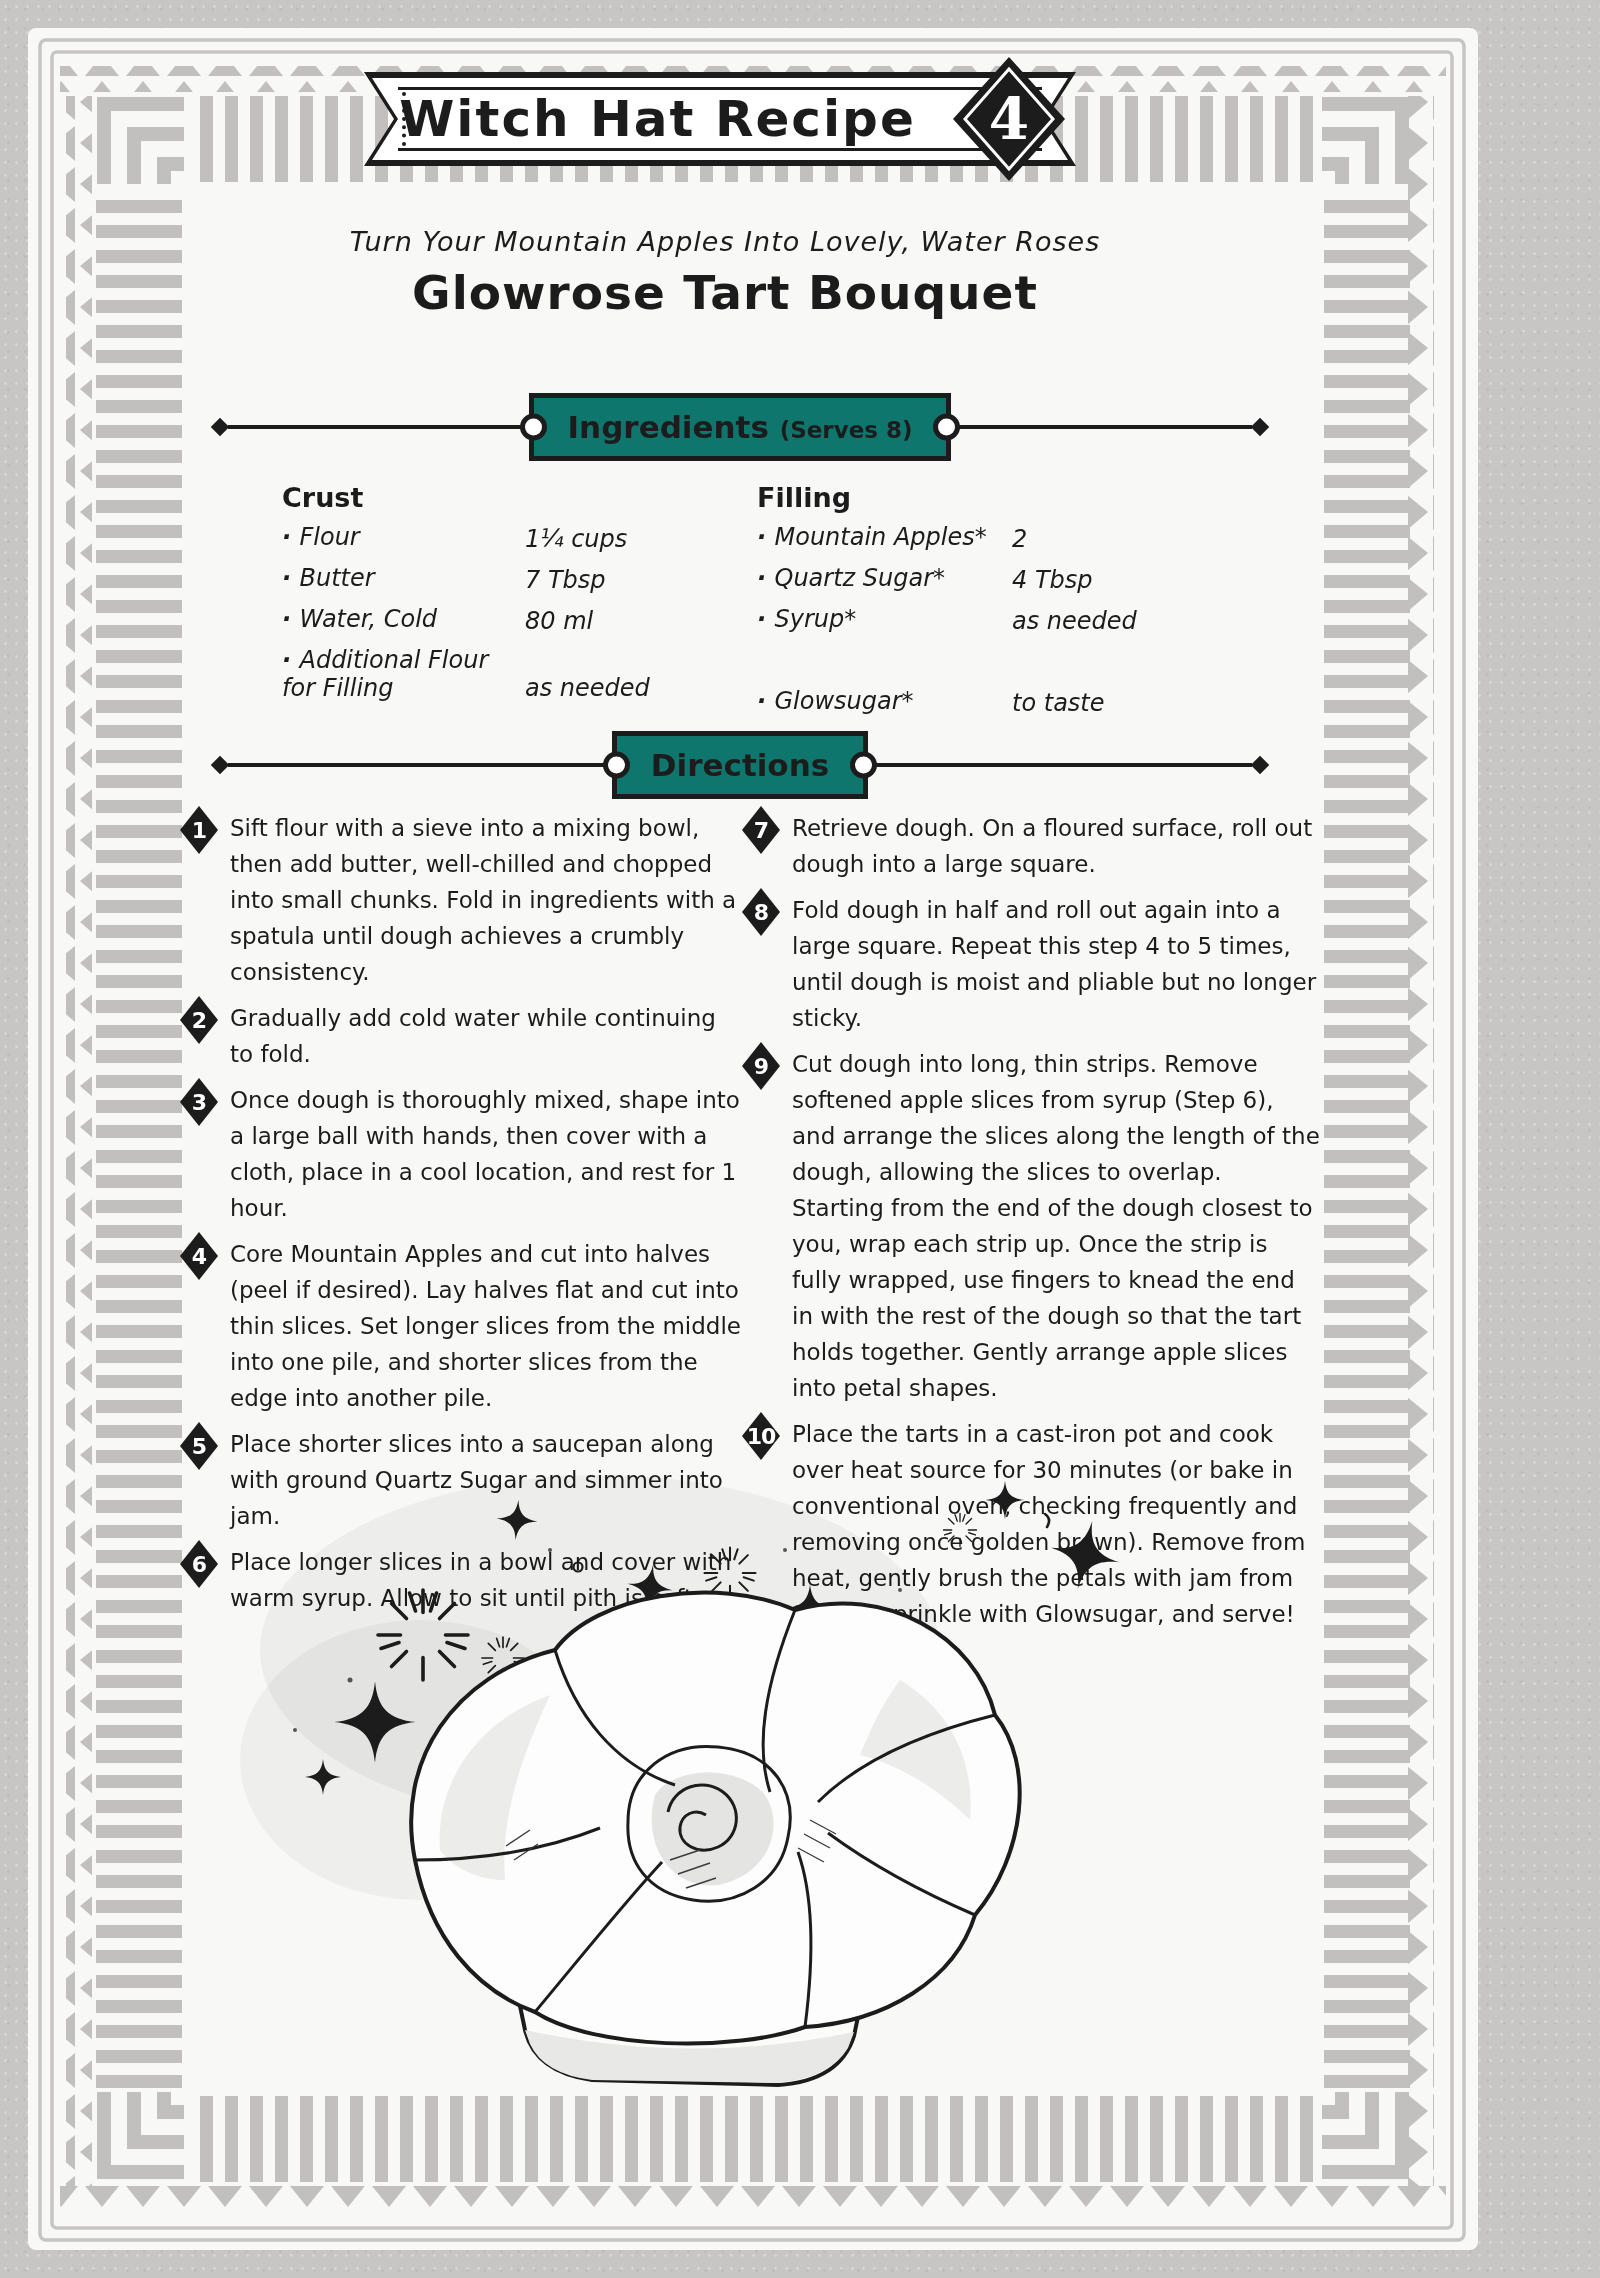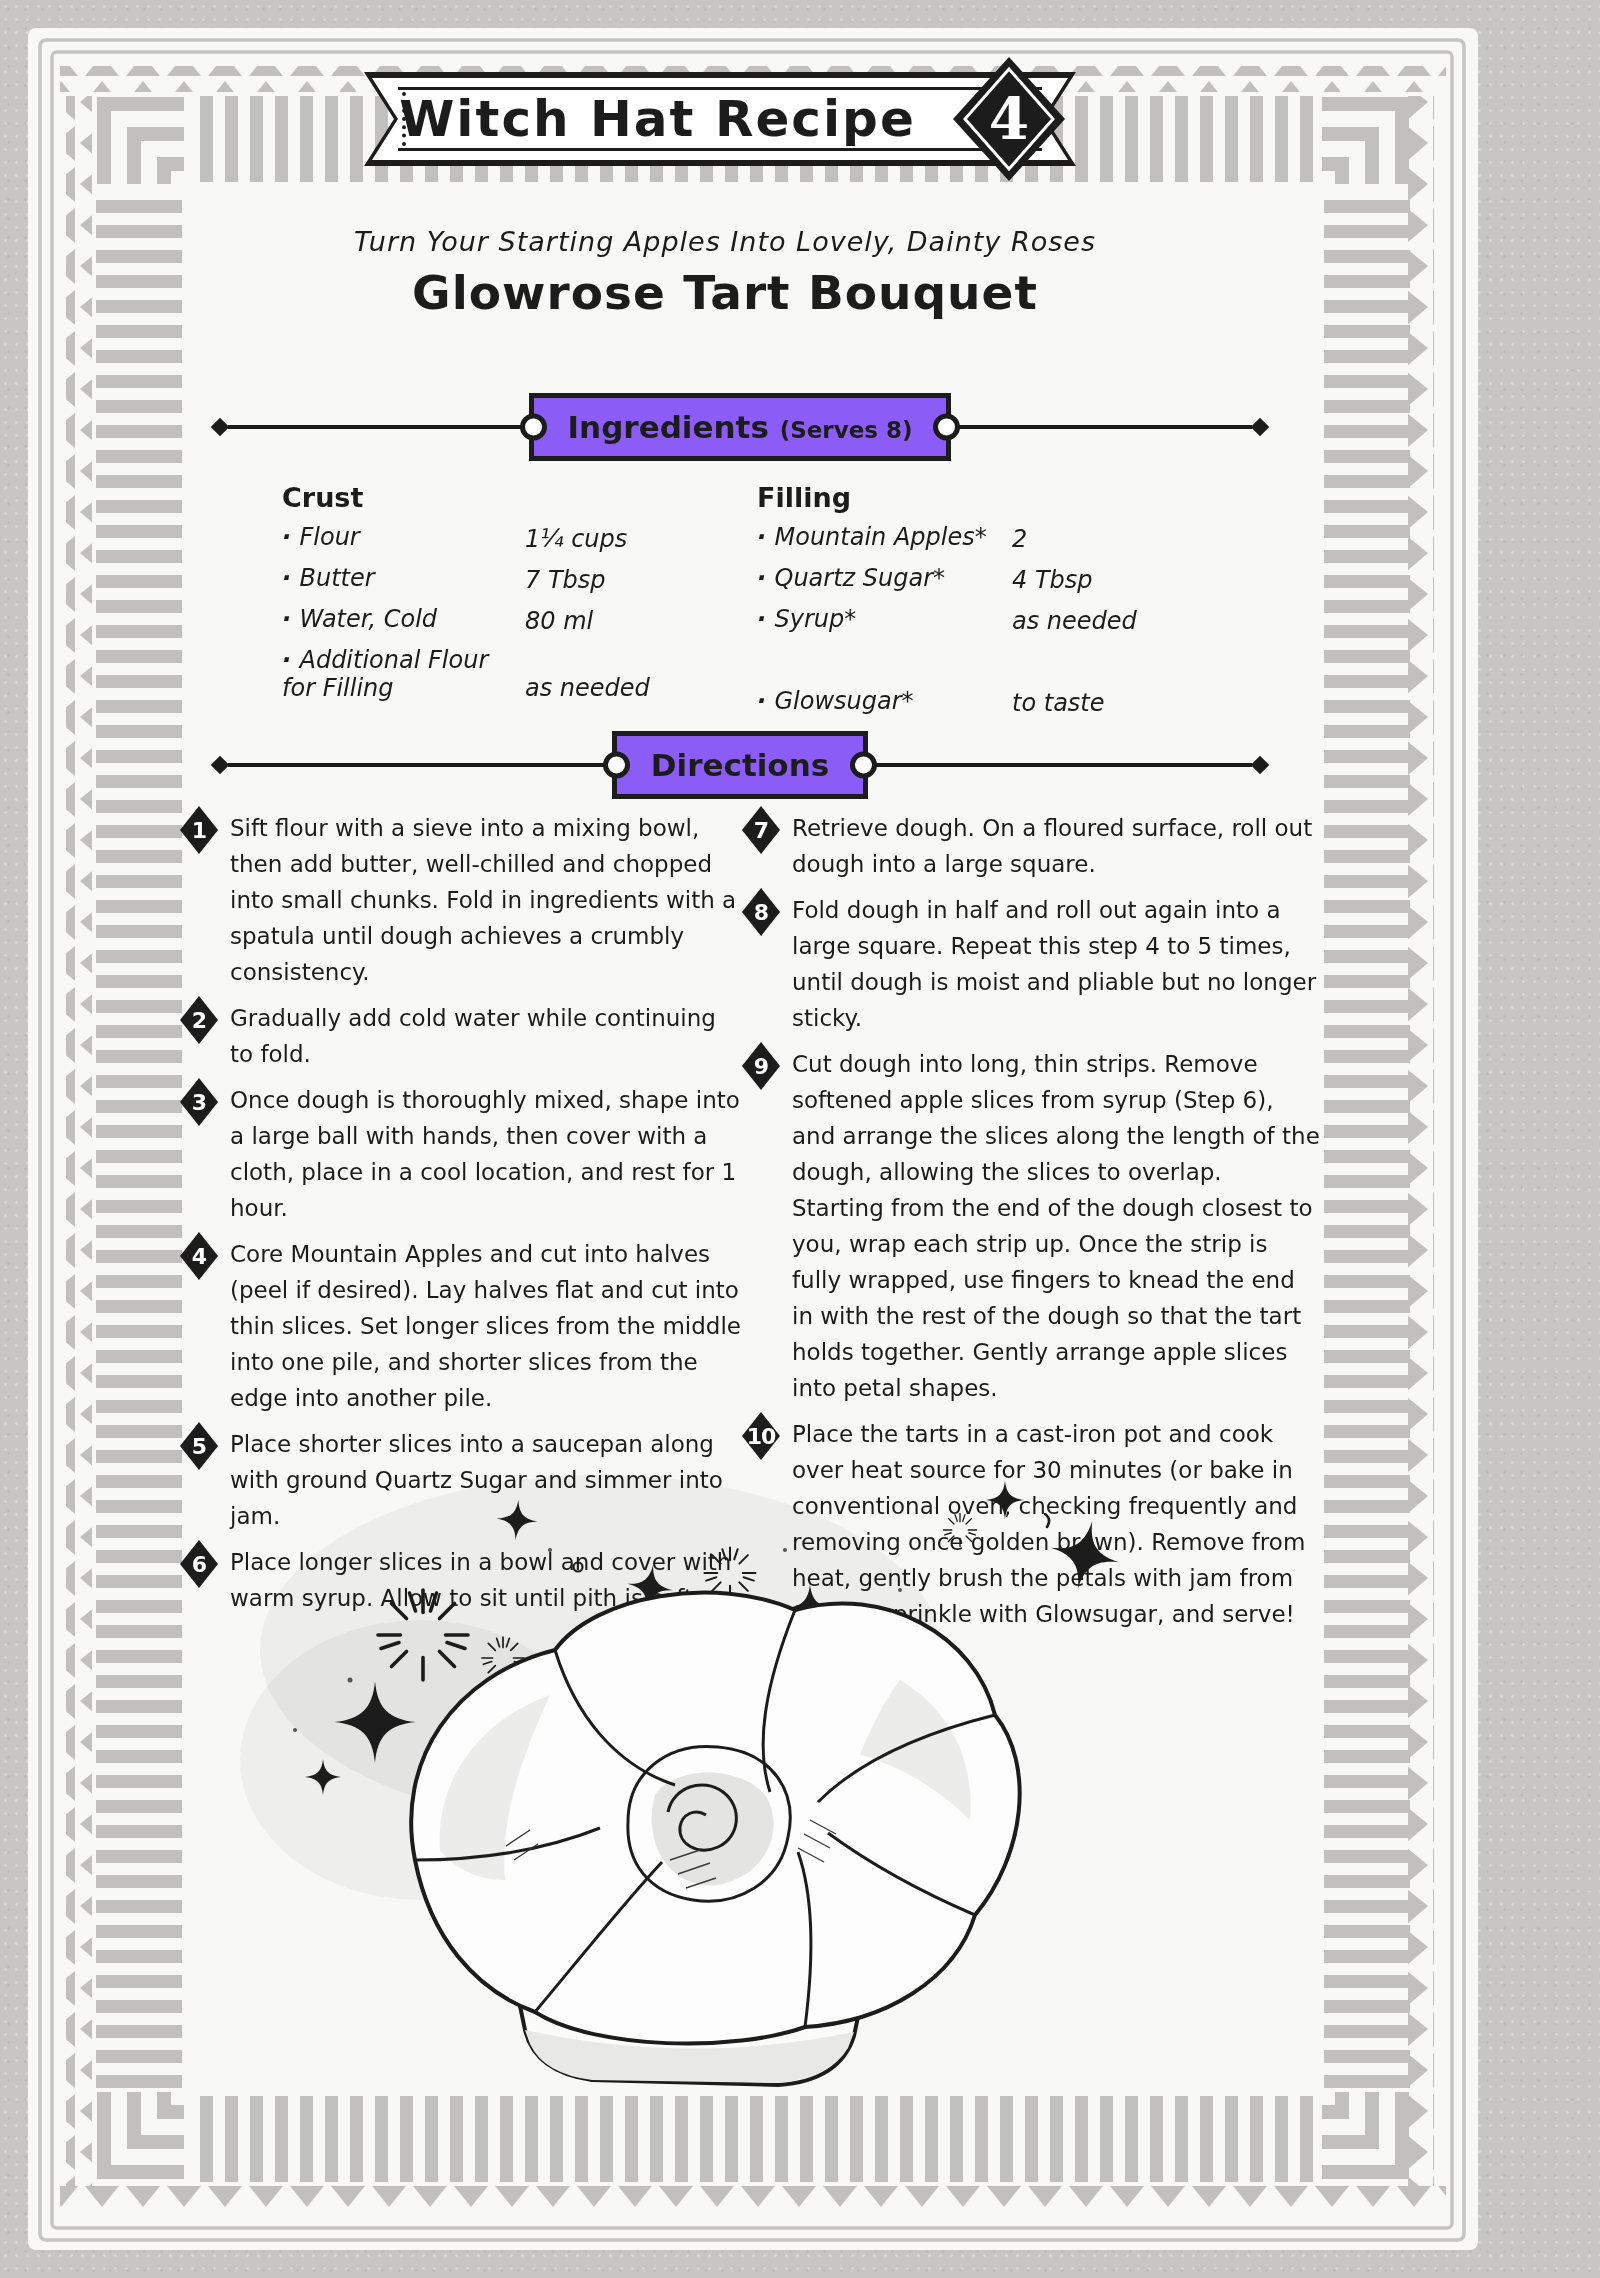--- a/index.html
+++ b/index.html
@@ -33,21 +33,21 @@
 
   
   .page-head{position:absolute;left:205px;top:226px;width:1040px;text-align:center;}
   .subtitle{font-size:27px;font-style:italic;letter-spacing:1px;}
   .recipe-title{font-size:47px;font-weight:bold;letter-spacing:1px;margin-top:8px;}
 
   
   .divider{position:absolute;left:212px;width:1056px;height:70px;display:flex;align-items:center;}
   .div-end{width:16px;height:16px;background:var(--ink);transform:rotate(45deg) scale(.82);flex:0 0 auto;}
   .div-line{flex:1;height:4px;background:var(--ink);}
-  .section-box{position:relative;background:#8b5cf6;border:5px solid var(--ink);
+  .section-box{position:relative;background:#0f766e;border:5px solid var(--ink);
     padding:11px 34px;font-weight:bold;font-size:31px;white-space:nowrap;}
   .section-box::before,.section-box::after{content:"";position:absolute;top:50%;width:17px;height:17px;
     background:#fff;border:5px solid var(--ink);border-radius:50%;transform:translateY(-50%);}
   .section-box::before{left:-14px;} .section-box::after{right:-14px;}
   .serves{font-size:23px;font-weight:bold;}
   .divider.ingredients{top:392px;} .divider.directions{top:730px;text-align:center;}
 
   
   .ing-col{position:absolute;top:462px;}
   .ing-col.crust{left:282px;} .ing-col.filling{left:757px;}
@@ -138,21 +138,21 @@
   <div class="ribbon-dots right"></div>
   <div class="ribbon-text">Witch Hat Recipe</div>
   <svg class="banner-diamond" width="116" height="128" viewBox="0 0 116 128">
     <polygon points="58,2 114,64 58,126 2,64" fill="#1c1c1c"></polygon>
     <polygon points="58,14 102,64 58,114 14,64" fill="none" stroke="#fff" stroke-width="3"></polygon>
     <text x="58" y="84" text-anchor="middle" font-family="DejaVu Serif, serif" font-weight="bold" font-size="58" fill="#fff">4</text>
   </svg>
 </div>
 
 <div class="page-head">
-  <div class="subtitle">Turn Your Starting Apples Into Lovely, Dainty Roses</div>
+  <div class="subtitle">Turn Your Mountain Apples Into Lovely, Water Roses</div>
   <div class="recipe-title">Glowrose Tart Bouquet</div>
 </div>
 
 <div class="divider ingredients">
   <span class="div-end"></span>
   <span class="div-line"></span>
   <span class="section-box"><span>Ingredients</span>&nbsp;<span class="serves">(Serves 8)</span></span>
   <span class="div-line"></span>
   <span class="div-end"></span>
 </div>

